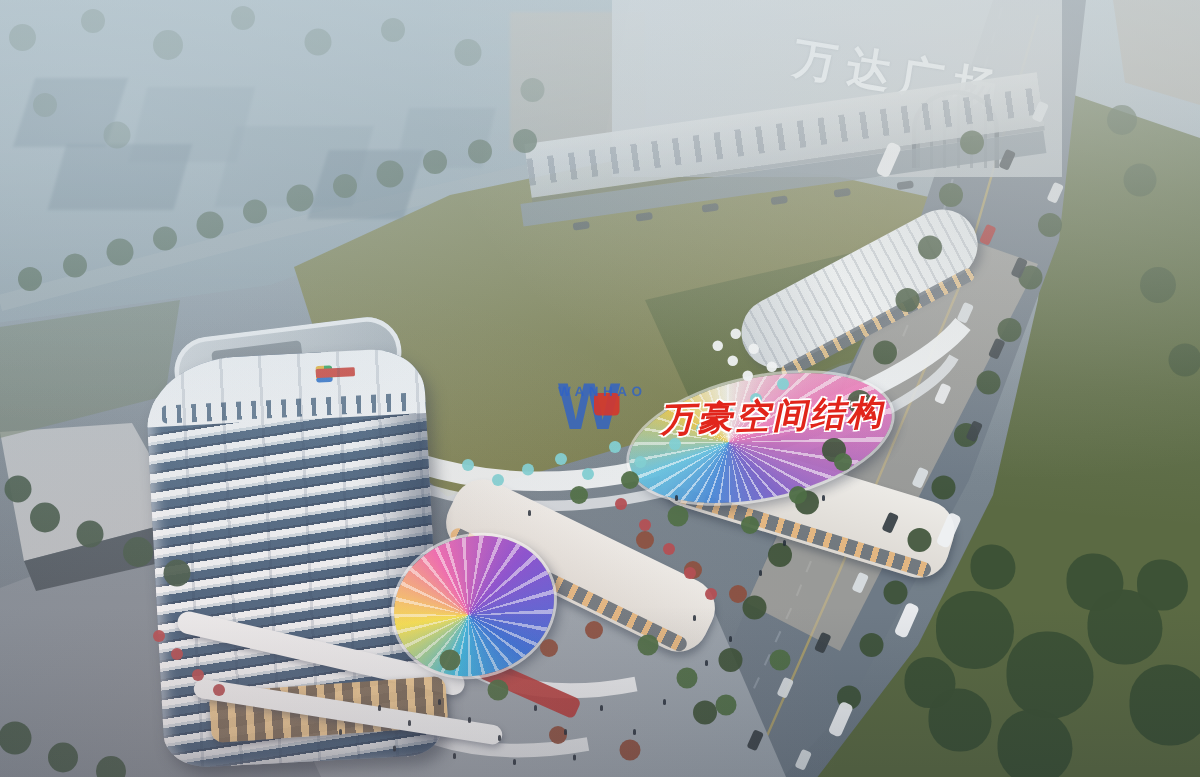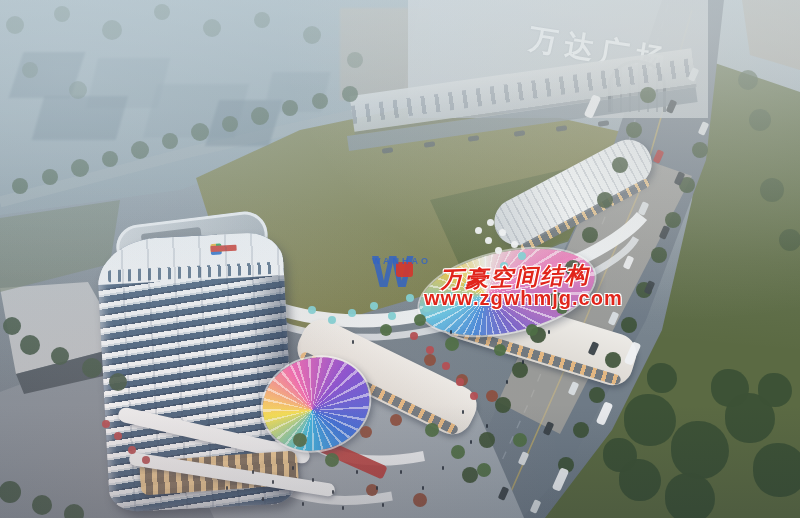--- a/index.html
+++ b/index.html
@@ -335,14 +335,13 @@
       <div style="left: 352px; top: 340px; width: 2px; height: 4px; background: rgb(35, 45, 56); opacity: 0.85; border-radius: 1px;"></div>
     </div>
 
   <div class="haze"></div>
   <div class="wm wm-logo">
     <span class="wm-w">W</span>
     <span class="wm-seal"></span>
     <span class="wm-name">WANHAO</span>
   </div>
   <div class="wm wm-cn">万豪空间结构</div>
-  <div class="wm wm-url">www.zgwhmjg.com</div>
 </div>
 
 </body></html>

